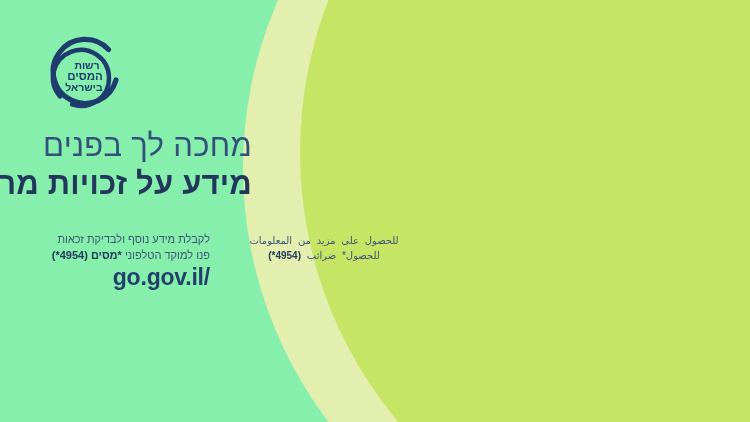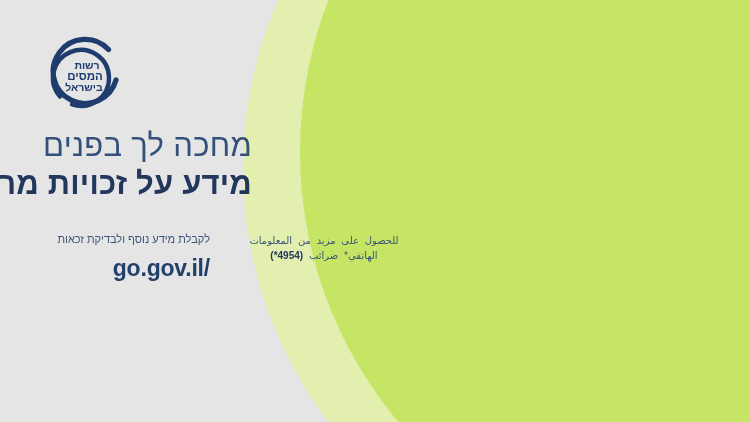--- a/index.html
+++ b/index.html
@@ -9,21 +9,21 @@
     background: #ffffff;
   }
   body {
     font-family: "Liberation Sans", "DejaVu Sans", sans-serif;
   }
 
   .banner {
     position: relative;
     width: 750px;
     height: 422px;
-    background: #e5e5e5;
+    background: #86efac;
     overflow: hidden;
   }
 
   
   .green-layer {
     position: absolute;
     inset: 0;
     overflow: hidden;
     pointer-events: none;
   }
@@ -96,21 +96,20 @@
     font-size: 11px;
     line-height: 1.45;
     font-weight: 400;
     margin-left: 48px;
   }
   .contact-he .phone {
     font-weight: 700;
     color: #24395F;
   }
   .contact-he .url {
-    margin-top: 7px;
     font-size: 23px;
     font-weight: 700;
     color: #23406C;
     direction: ltr;
     text-align: right;
     letter-spacing: -0.2px;
   }
 
   
   .contact-ar {
@@ -156,21 +155,22 @@
     </svg>
   </div>
 
   <div class="headline">
     <div class="headline-line1">מחכה לך בפנים</div>
     <div class="headline-line2">מידע על זכויות מרשות המסים</div>
   </div>
 
   <div class="contact-he">
     <div class="line">לקבלת מידע נוסף ולבדיקת זכאות</div>
+    <div class="line"><span>פנו למוקד הטלפוני </span><span class="phone">*מסים (4954*)</span></div>
     <div class="url">go.gov.il/</div>
   </div>
 
   <div class="contact-ar">
     <div class="line">للحصول على مزيد من المعلومات</div>
-    <div class="line"><span>الهاتفي* ضرائب </span><span class="phone">(4954*)</span></div>
+    <div class="line"><span>للحصول* ضرائب </span><span class="phone">(4954*)</span></div>
   </div>
 
 </div>
 
 </body></html>

